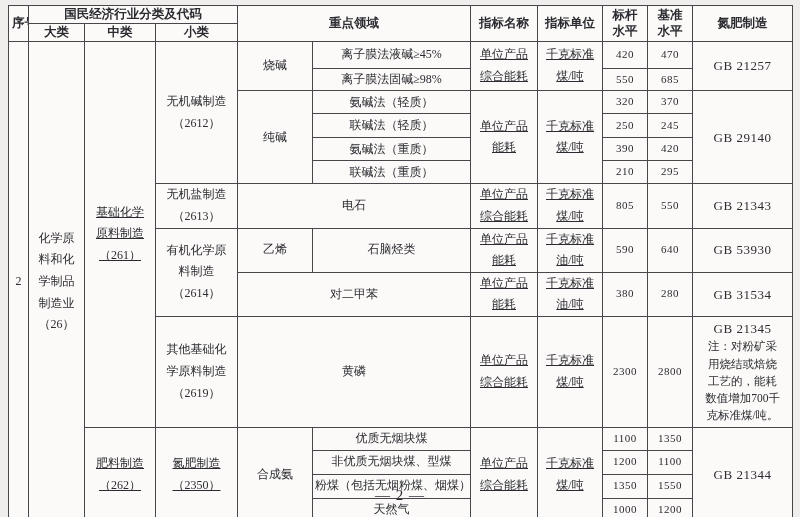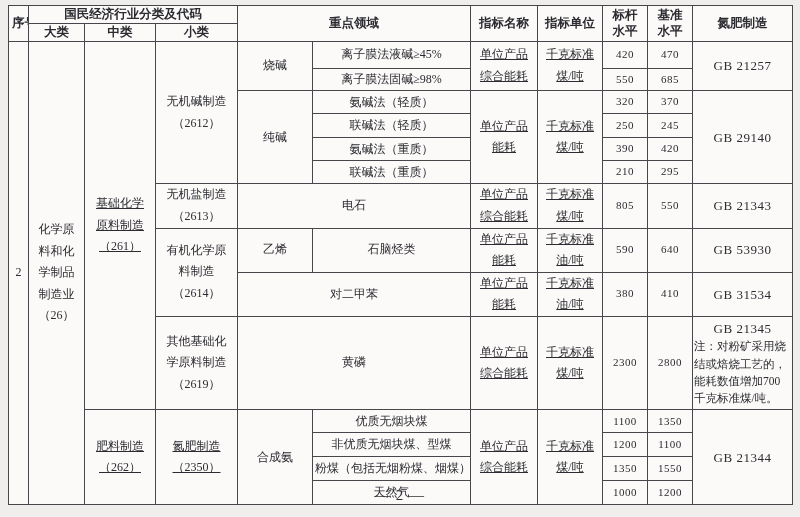--- a/index.html
+++ b/index.html
@@ -21,23 +21,23 @@
   }
   th{font-weight:bold;font-size:12.5px;line-height:1.35;}
   .num{font-size:11px;letter-spacing:.5px;}
   .ref{font-size:13px;letter-spacing:.5px;}
   
   .v26{display:inline-block;width:27px;vertical-align:middle;}
   .v38{display:inline-block;width:38px;vertical-align:middle;}
   .v50{display:inline-block;width:50px;vertical-align:middle;text-decoration:underline;}
   .v62{display:inline-block;width:62px;vertical-align:middle;}
   .nowrap{white-space:nowrap;}
-  .refnote{padding:2px 1px;line-height:1.5;}
+  .refnote{padding:2px 10px;line-height:1.5;}
   .refnote .gb{text-align:center;font-size:13px;letter-spacing:.5px;}
-  .refnote .note{text-align:left;font-size:11.5px;}
+  .refnote .note{text-align:center;font-size:11.5px;}
   .pagenum{
     position:absolute;left:0;right:0;top:487px;
     text-align:center;font-size:15px;letter-spacing:1px;
   }
 </style>
 </head>
 <body>
 
 <div class="sheet">
 <table>
@@ -135,21 +135,21 @@
     <td class="num">590</td>
     <td class="num">640</td>
     <td class="ref">GB 53930</td>
   </tr>
 
   <tr style="height:35px">
     <td colspan="2">对二甲苯</td>
     <td><span class="v50">单位产品能耗</span></td>
     <td><span class="v50">千克标准油/吨</span></td>
     <td class="num">380</td>
-    <td class="num">410</td>
+    <td class="num">280</td>
     <td class="ref">GB 31534</td>
   </tr>
 
   <tr style="height:92px">
     <td><span class="v62">其他基础化学原料制造（2619）</span></td>
     <td colspan="2">黄磷</td>
     <td><span class="v50">单位产品综合能耗</span></td>
     <td><span class="v50">千克标准煤/吨</span></td>
     <td class="num">2300</td>
     <td class="num">2800</td>

